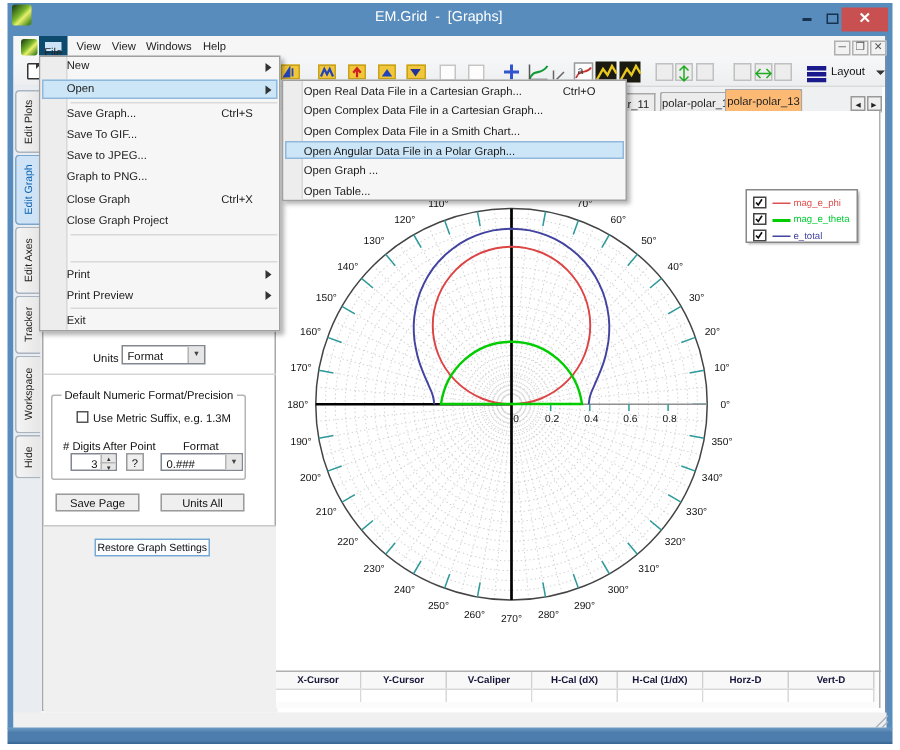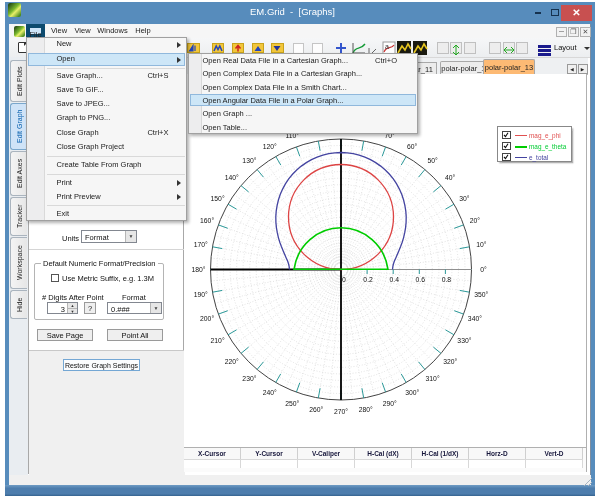--- a/index.html
+++ b/index.html
@@ -32,21 +32,21 @@
 .tabrow{position:absolute;left:179px;top:56px;width:404px;height:17px;background:#eef0f2;border-bottom:1px solid #b8b8b8}
 .gtab{position:absolute;top:3px;height:16px;background:#ececec;border:1px solid #a8a8a8;border-bottom:none;font-size:7.5px;color:#222;text-align:center;border-radius:2px 2px 0 0}
 .graph{position:absolute;left:179px;top:72px;width:403px;height:374px;background:#fff;border-right:1px solid #b0b0b0}
 .statustable{position:absolute;left:179px;top:445px;width:403px;height:25px;background:#fbfbfb;border-top:1px solid #b0b0b0;border-right:1px solid #b0b0b0}
 .sth{position:absolute;top:0px;height:11px;border-right:1px solid #cfcfcf;font-size:6.5px;font-weight:bold;color:#15153a;text-align:center;line-height:12px;background:#f8f8f8}
 .str{position:absolute;top:11px;height:9px;border-right:1px solid #d8d8d8;border-top:1px solid #d8d8d8;background:#fff}
 .bstrip{position:absolute;left:4px;top:473px;width:582px;height:13px;background:#f0f0f0}
 .bbar{position:absolute;left:0;top:482.5px;width:590px;height:11px;background:linear-gradient(#6f9cc4,#4d7dad 30%,#4d7dad 80%,#35638f)}
 .menu{position:absolute;left:20.5px;top:35px;width:161px;height:184px;background:#f6f6f6;border:1px solid #a0a0a0;box-shadow:2px 2px 3px rgba(0,0,0,0.3);z-index:20}
 .gutter{position:absolute;left:0;top:0;bottom:0;width:18px;background:#ededee;border-right:1px solid #d9d9d9}
-.mrow{position:absolute;left:18px;width:141px;height:14px;font-size:7.5px;line-height:14px;color:#1a1a1a;padding-left:12px}
+.mrow{position:absolute;left:18px;width:141px;height:14px;font-size:7.5px;line-height:14px;color:#1a1a1a;padding-left:0}
 .msep{position:absolute;left:20px;width:138px;height:1px;background:#d9d9d9}
 .sc{position:absolute;right:17px;top:0}
 .arr{position:absolute;right:5px;top:4.5px;width:0;height:0;border-left:4px solid #333;border-top:3px solid transparent;border-bottom:3px solid transparent}
 .submenu{position:absolute;left:183px;top:51px;width:230px;height:81px;background:#f6f6f6;border:1px solid #a0a0a0;box-shadow:2px 2px 3px rgba(0,0,0,0.3);z-index:20}
 .srow{position:absolute;left:11px;width:215px;height:13.2px;font-size:7.5px;line-height:13.2px;color:#1a1a1a;padding-left:2.5px}
 .legend{position:absolute;left:313px;top:52px;width:75px;height:36px;background:#fff;border:1px solid #888;box-shadow:1.5px 1.5px 1.5px rgba(0,0,0,0.3);z-index:5}
 .lrow{position:absolute;left:4px;height:8px;font-size:6.4px;line-height:8px}
 .lcb{position:absolute;left:0;top:-1px;width:8.5px;height:8.5px;border:1px solid #444;background:#fff;box-sizing:border-box}
 .lcb svg{display:block}
 .ltxt{position:absolute;left:27px;white-space:nowrap}
@@ -170,21 +170,21 @@
         <span class="lpfont" style="position:absolute;right:12px;top:1.5px">3</span>
    <div class="abs" style="right:0;top:0;width:10px;height:5.5px;background:#e6e6e6;border-left:1px solid #b5b5b5;font-size:4px;text-align:center;line-height:5px;color:#333">▲</div>
    <div class="abs" style="right:0;bottom:0;width:10px;height:5.5px;background:#e6e6e6;border-left:1px solid #b5b5b5;border-top:1px solid #b5b5b5;font-size:4px;text-align:center;line-height:5px;color:#333">▼</div>
       </div>
   <div class="btn" style="left:55px;top:244px;width:12px;height:12px;line-height:11px">?</div>
   <div class="combo" style="left:78px;top:244px;width:55px;height:12px">
         <span class="lpfont" style="position:absolute;left:3px;top:1.5px">0.###</span>
         <div class="combobtn" style="font-size:5px;line-height:10px">▼</div>
       </div>
   <div class="btn" style="left:8px;top:271px;width:56px;height:12px;line-height:11px">Save Page</div>
-  <div class="btn" style="left:78px;top:271px;width:56px;height:12px;line-height:11px">Point All</div>
+  <div class="btn" style="left:78px;top:271px;width:56px;height:12px;line-height:11px">Units All</div>
   <div class="abs" style="left:0px;top:292px;width:156px;height:125px;background:#f0f0f0;border-top:1px solid #c8c8c8"></div>
   <div class="btn" style="left:34px;top:301px;width:77px;height:12px;line-height:11px;border-color:#74a7d4;background:#fbfcfe;white-space:nowrap;font-size:7px">Restore Graph Settings</div>
  </div>
  <div class="tabrow">
   <div class="gtab" style="left:226px;width:27px;border-radius:0;top:4px;height:13px;line-height:13px">ar_11</div>
   <div class="gtab" style="left:256px;width:51px;top:3px;height:14px;line-height:14px">polar-polar_12</div>
   <div class="gtab" style="left:299px;width:52px;top:1px;height:17px;line-height:15px;background:#fdba74">polar-polar_13</div>
   <div class="btn" style="left:383px;top:6px;width:10px;height:10px;line-height:9.5px;font-size:4.5px;border-color:#999;color:#222">◀</div>
   <div class="btn" style="left:393.5px;top:6px;width:10px;height:10px;line-height:9.5px;font-size:4.5px;border-color:#999;color:#222">▶</div>
  </div>
@@ -427,21 +427,20 @@
       <div style="position:absolute;left:1px;top:14.5px;width:157px;height:13px;background:#cde6f7;border:1px solid #90b8dc"></div>
       <div class="mrow" style="top:14px">Open<span class="arr"></span></div>
       <div class="msep" style="top:29.5px"></div>
       <div class="mrow" style="top:31px">Save Graph...<span class="sc">Ctrl+S</span></div>
       <div class="mrow" style="top:45px">Save To GIF...</div>
       <div class="mrow" style="top:59px">Save to JPEG...</div>
       <div class="mrow" style="top:73px">Graph to PNG...</div>
       <div class="mrow" style="top:87.5px">Close Graph<span class="sc">Ctrl+X</span></div>
       <div class="mrow" style="top:102px">Close Graph Project</div>
       <div class="msep" style="top:118px"></div>
-      <div class="mrow" style="top:120px">Create Table From Graph</div>
       <div class="msep" style="top:135.5px"></div>
       <div class="mrow" style="top:137.5px">Print<span class="arr"></span></div>
       <div class="mrow" style="top:151.5px">Print Preview<span class="arr"></span></div>
       <div class="msep" style="top:167px"></div>
       <div class="mrow" style="top:168.5px">Exit</div>
     </div>
     <div class="submenu">
       <div class="gutter" style="width:13px"></div>
       <div class="srow" style="top:0px">Open Real Data File in a Cartesian Graph...<span class="sc" style="right:18px">Ctrl+O</span></div>
       <div class="srow" style="top:13.3px">Open Complex Data File in a Cartesian Graph...</div>

